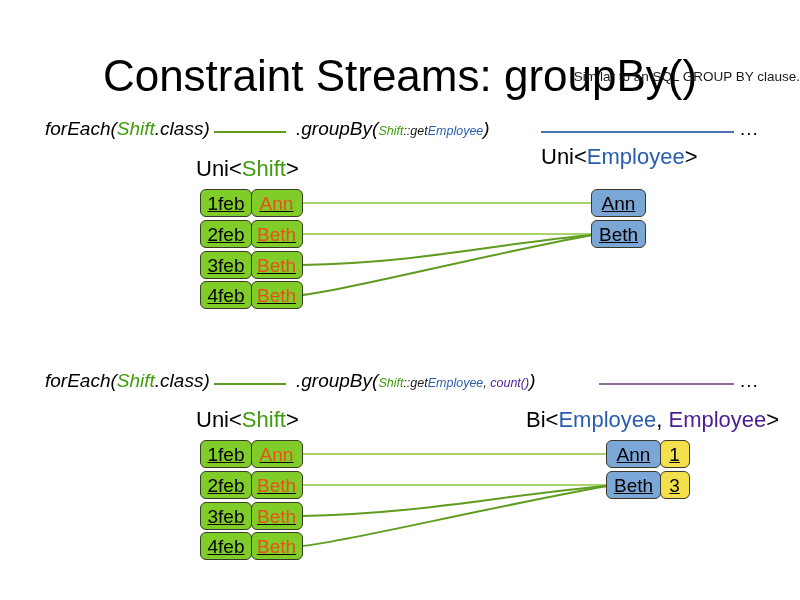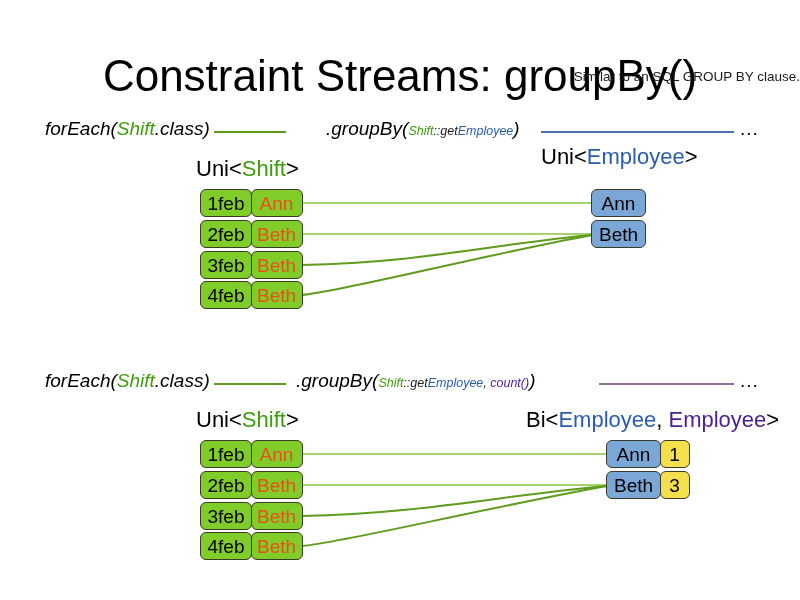--- a/index.html
+++ b/index.html
@@ -76,20 +76,21 @@
     letter-spacing: 1px;
   }
 
   
   .node {
     position: absolute;
     display: flex;
     align-items: stretch;
     height: 28px;
     box-sizing: border-box;
+    text-decoration: underline;
   }
   .cell {
     box-sizing: border-box;
     border: 1.5px solid #3a3a28;
     border-radius: 6px;
     display: flex;
     align-items: center;
     justify-content: center;
     font-size: 19px;
     line-height: 1;
@@ -130,21 +131,21 @@
   <line x1="302" y1="454" x2="607" y2="454" stroke="#a8d36a" stroke-width="2.2"></line>
   <line x1="302" y1="485" x2="607" y2="485" stroke="#a8d36a" stroke-width="2.2"></line>
   <path d="M302,516 C420,514 510,494 607,486" fill="none" stroke="#5f9c1e" stroke-width="2"></path>
   <path d="M302,546 C340,543 480,509 607,486" fill="none" stroke="#5f9c1e" stroke-width="2"></path>
 </svg>
 
 <div class="code-line" style="left:45px; top:118px;">
   <span>forEach(</span><span class="c-green">Shift</span><span>.class)</span>
 </div>
 <div class="rule green" style="left:214px; top:131px; width:72px;"></div>
-<div class="code-line" style="left:296px; top:118px;margin-left:30px;">
+<div class="code-line" style="left:296px; top:118px;">
   <span>.groupBy(</span><span class="sm c-green">Shift</span><span class="sm c-dark">::get</span><span class="sm c-blue">Employee</span><span>)</span>
 </div>
 <div class="rule blue" style="left:541px; top:131px; width:193px;"></div>
 <div class="ellipsis" style="left:740px; top:118px;">...</div>
 
 <div class="type-label" style="left:196px; top:156px;">
   <span>Uni&lt;</span><span class="c-green">Shift</span><span>&gt;</span>
 </div>
 <div class="type-label" style="left:541px; top:144px;">
   <span>Uni&lt;</span><span class="c-blue">Employee</span><span>&gt;</span>

